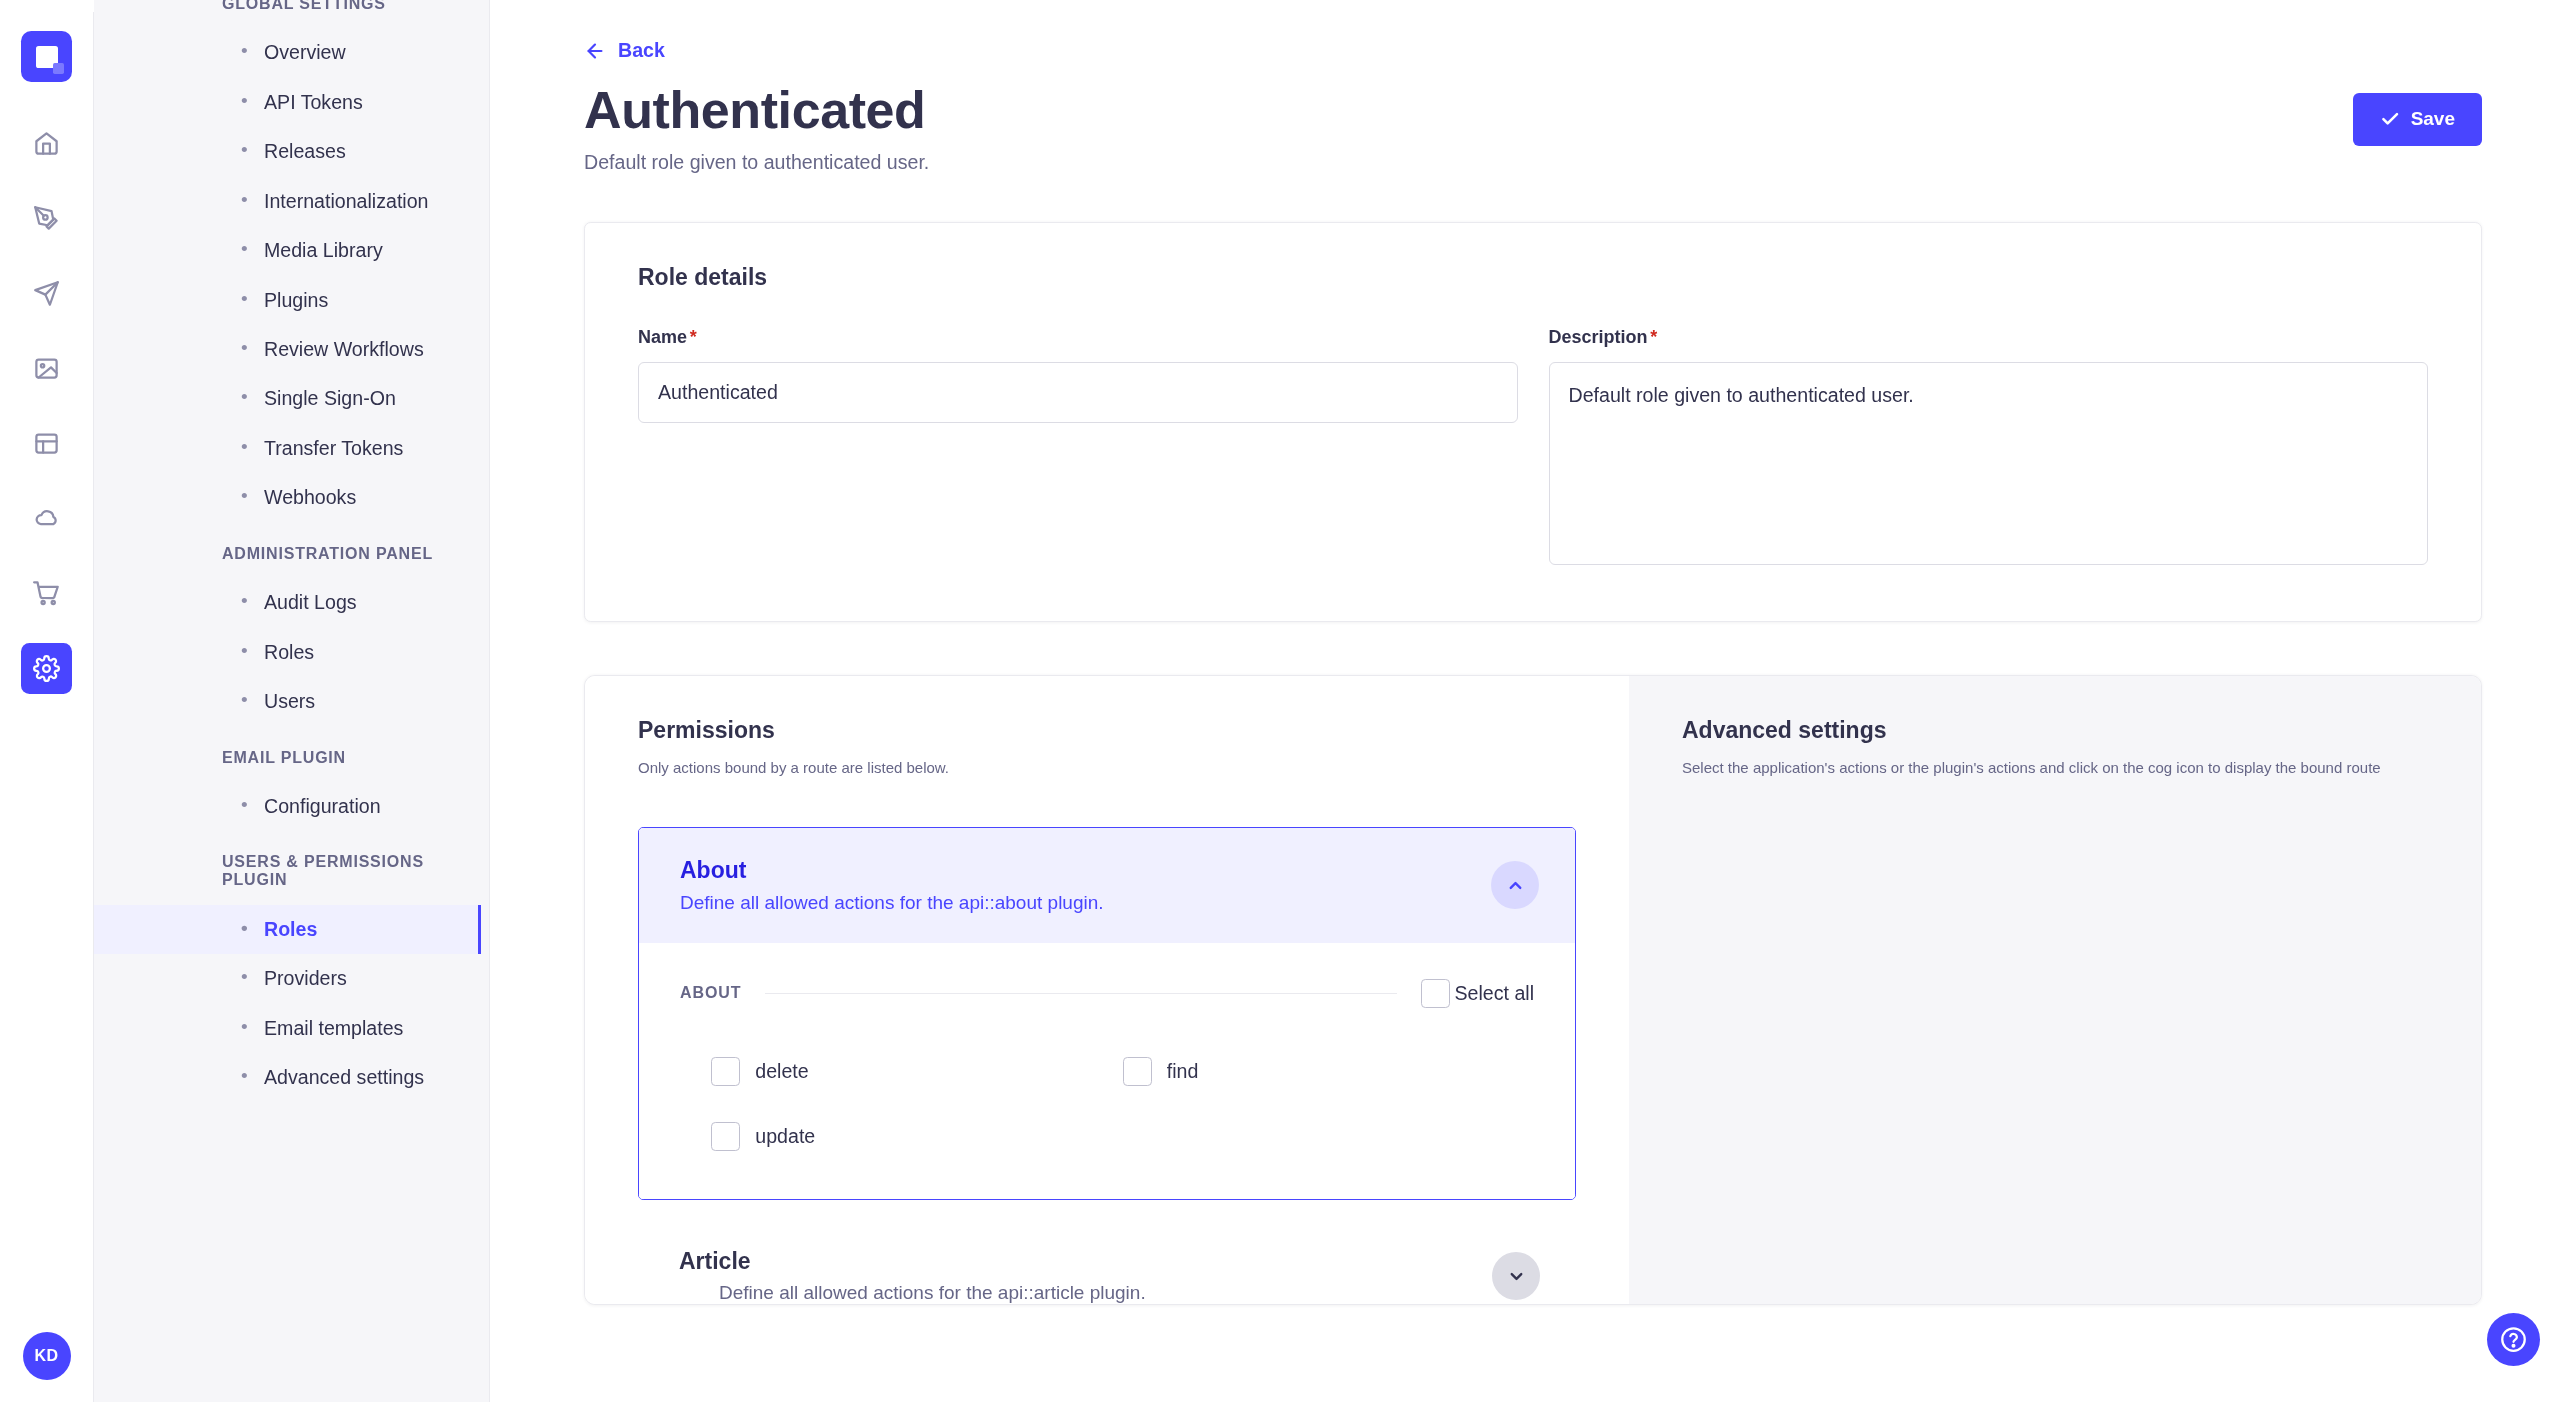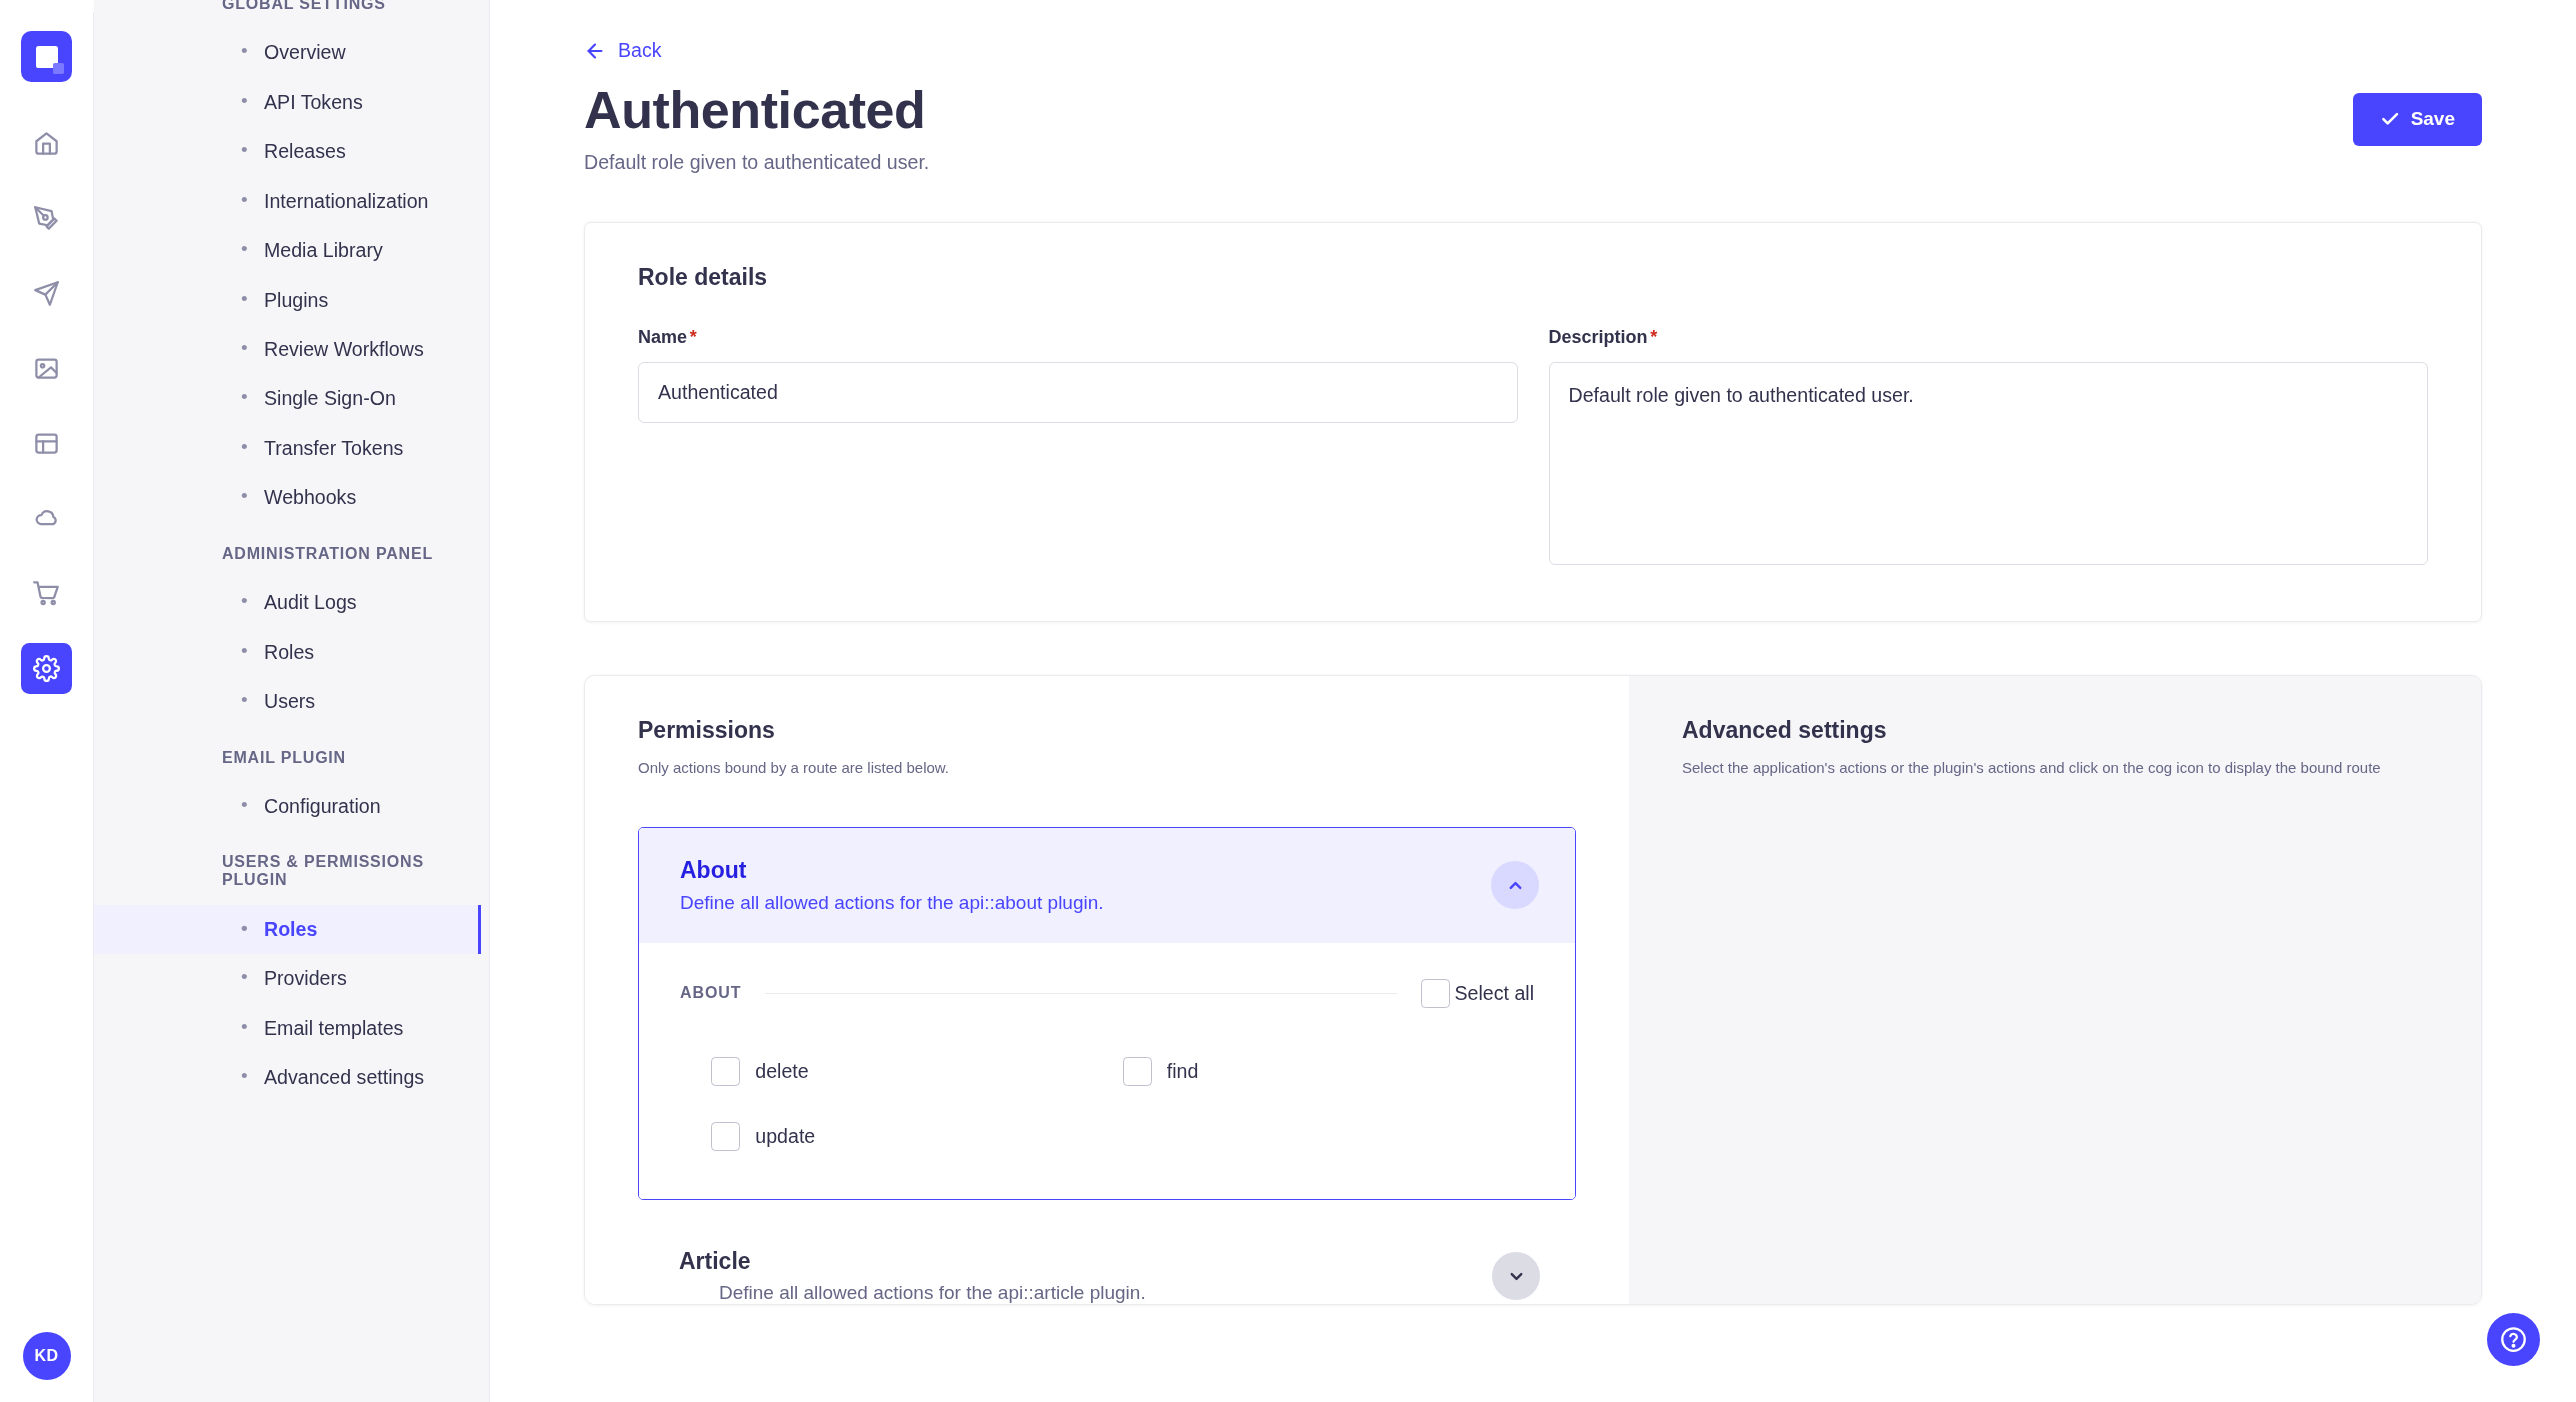--- a/index.html
+++ b/index.html
@@ -134,21 +134,21 @@
     position: relative;
   }
   .main-pad { padding: 0 94px 0 94px; }
 
   .back-row {
     display: flex;
     align-items: center;
     gap: 12px;
     color: #4945ff;
     font-size: 19.6px;
-    font-weight: 400;
+    font-weight: 700;
     padding-top: 39px;
     cursor: pointer;
     width: max-content;
   }
   .back-row svg { width: 22px; height: 22px; display:block; }
 
   .title-row {
     display: flex;
     align-items: flex-start;
     justify-content: space-between;

